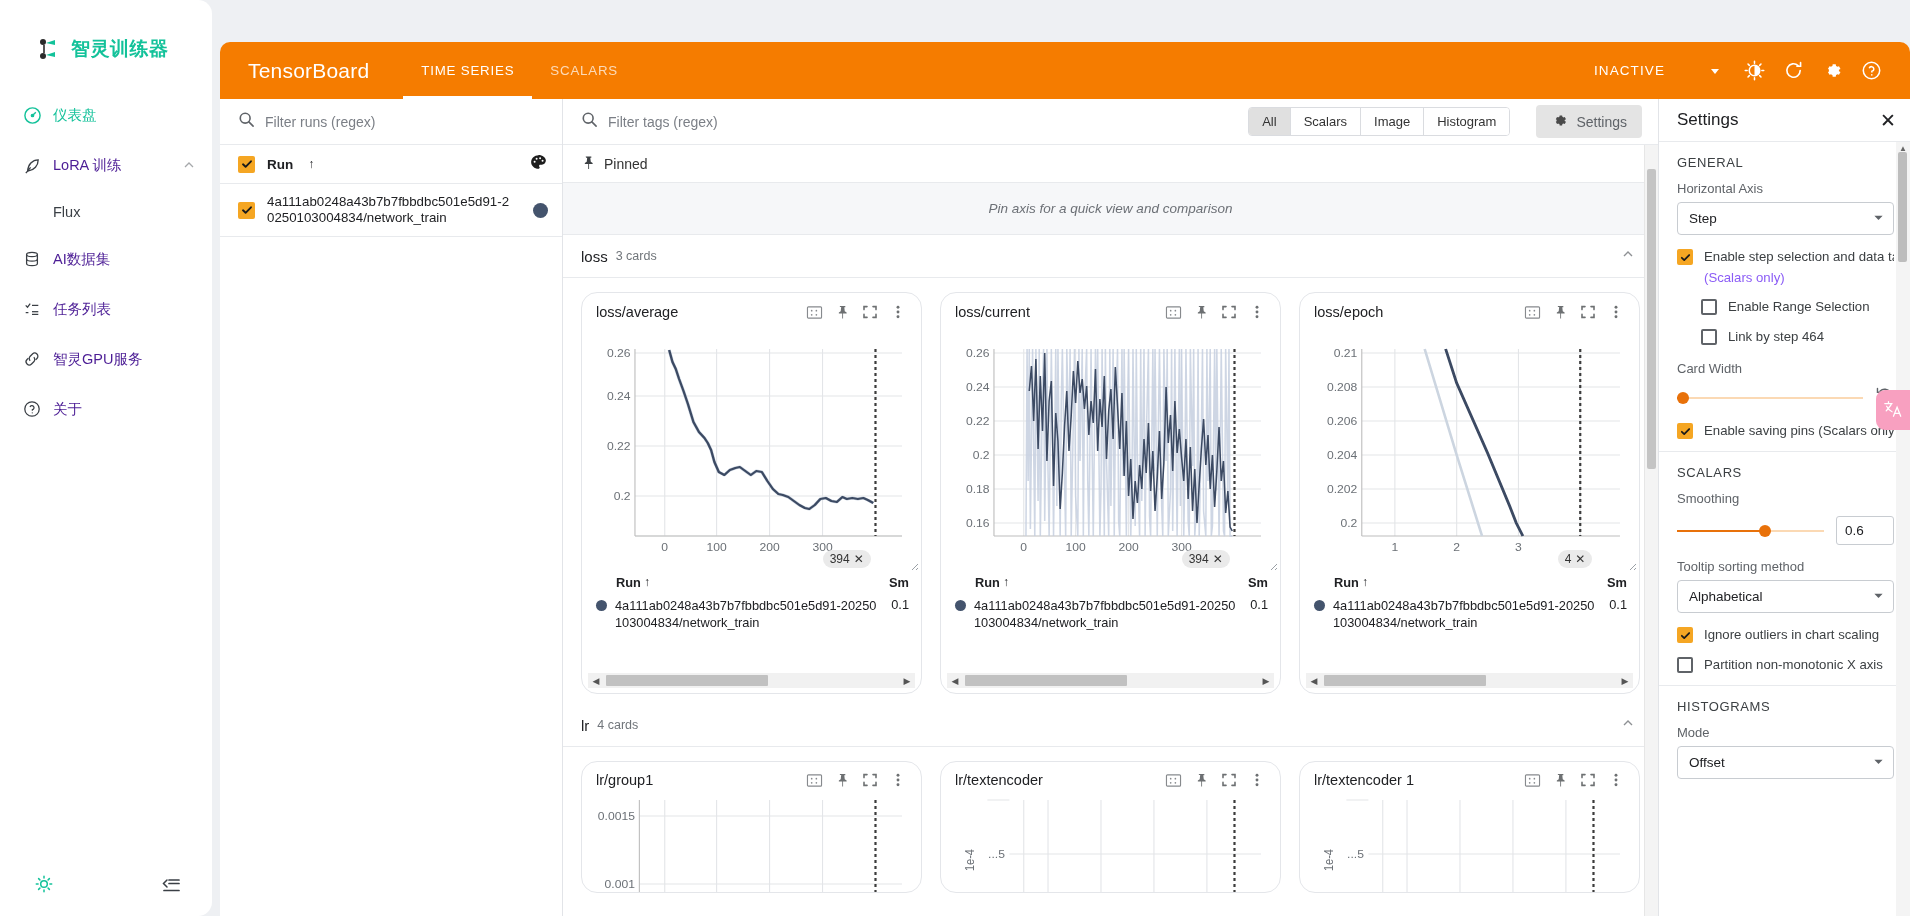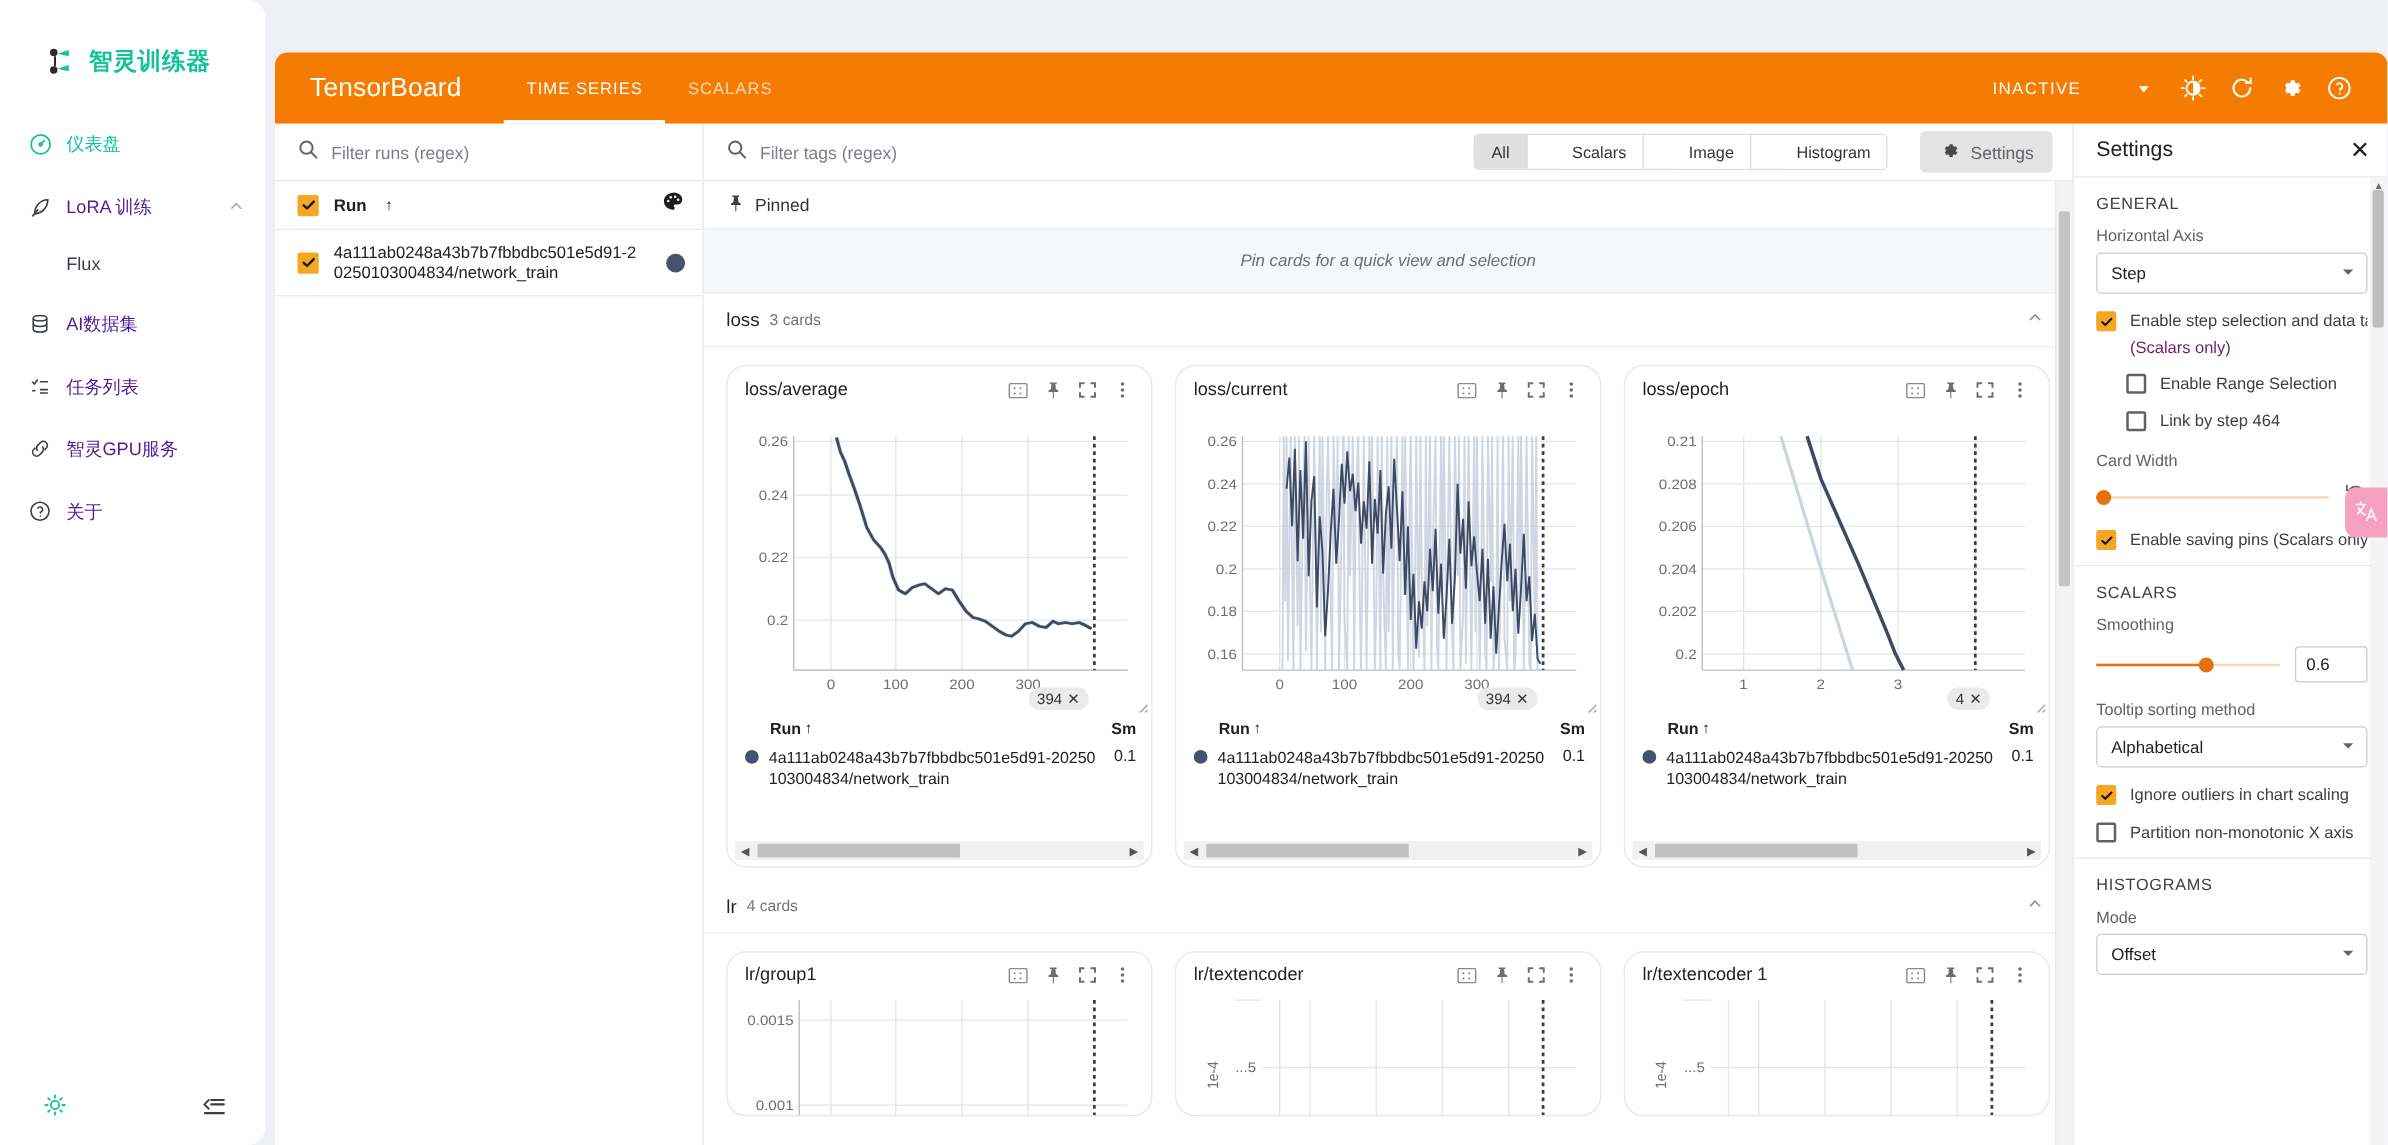--- a/index.html
+++ b/index.html
@@ -155,21 +155,21 @@
   .cards-pane {
     flex: 1 1 auto; min-width: 0; background: #fff;
     display: flex; flex-direction: column; min-height: 0;
     position: relative;
   }
   .tags-filter-row {
     height: 46px; display: flex; align-items: center;
     border-bottom: 1px solid #e8eaed; padding: 0 16px 0 18px; gap: 10px;
   }
   .tags-filter-row .ph { font-size: 14px; color: #7b7f86; flex: 1 1 auto; }
-  .type-group { display: flex; border: 1px solid #dadce0; border-radius: 4px; overflow: hidden; height: 29px; gap: 23px; }
+  .type-group { display: flex; border: 1px solid #dadce0; border-radius: 4px; overflow: hidden; height: 29px; }
   .type-btn {
     padding: 0 13px; display: flex; align-items: center;
     font-size: 13px; color: #333; background: #fff; cursor: pointer;
     border-right: 1px solid #dadce0;
   }
   .type-btn:last-child { border-right: none; }
   .type-btn.active { background: #e0e0e0; }
   .settings-btn {
     margin-left: 16px; height: 33px; background: #e4e4e4;
     display: flex; align-items: center; gap: 8px;
@@ -277,21 +277,21 @@
   .sp-check-row { display: flex; align-items: flex-start; gap: 11px; margin-top: 13px; }
   .sp-check-row.indent { margin-left: 24px; }
   .chk {
     width: 16px; height: 16px; border-radius: 2px; flex: 0 0 16px;
     border: 2px solid #5f6368; background: #fff; cursor: pointer;
     display: flex; align-items: center; justify-content: center; margin-top: 1px;
   }
   .chk.on { background: #f5a623; border-color: #f5a623; }
   .sp-check-label { font-size: 13.2px; color: #3c4043; line-height: 17px;
                     white-space: nowrap; overflow: hidden; }
-  .sp-sub { font-size: 13.2px; color: #701a75; margin: 5px 0 0 27px; }
+  .sp-sub { font-size: 13.2px; color: #8b5cf6; margin: 5px 0 0 27px; }
   .slider-row { display: flex; align-items: center; gap: 12px; margin-top: 10px; }
   .slider { flex: 1 1 auto; height: 18px; position: relative; cursor: pointer; }
   .slider .track { position: absolute; top: 8px; left: 0; right: 0; height: 2px; background: #fbd9b4; }
   .slider .fill { position: absolute; top: 8px; left: 0; height: 2px; background: #e8710a; }
   .slider .knob { position: absolute; top: 3px; width: 12px; height: 12px; border-radius: 50%; background: #e8710a; }
   .num-box {
     width: 58px; height: 29px; border: 1px solid #c8ccd1; border-radius: 3px;
     display: flex; align-items: center; padding-left: 8px; font-size: 13.5px; color: #202124;
   }
   .sp-vscroll { position: absolute; right: 0; top: 43px; bottom: 0; width: 14px; background: #f4f4f4; }
@@ -545,21 +545,21 @@
       <div class="cards-scroll">
 
         <div class="pinned-bar">
           <span>
             <svg width="15" height="15" viewBox="0 0 16 16" fill="#3c4043">
               <path d="M5 1.5h6v1.3H9.9l.5 4.3 2 1.4v1.1H8.6V15h-.9V9.6H4.1V8.5l2-1.4.5-4.3H5.4z"></path>
             </svg>
           </span>
           <span>Pinned</span>
         </div>
-        <div class="pinned-empty">Pin cards for a quick view and selection</div>
+        <div class="pinned-empty">Pin axis for a quick view and comparison</div>
 
         <div class="group-header">
           <span class="group-title">loss</span>
           <span class="group-count">3 cards</span>
           <span class="group-collapse">
             <svg width="16" height="16" viewBox="0 0 16 16" fill="none" stroke="#5f6368" stroke-width="1.4">
                 <path d="M4 10 L8 6 L12 10"></path>
               </svg>
           </span>
         </div>

